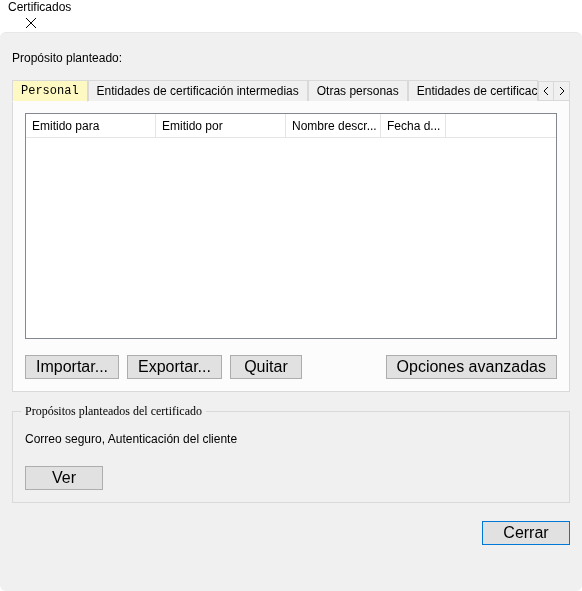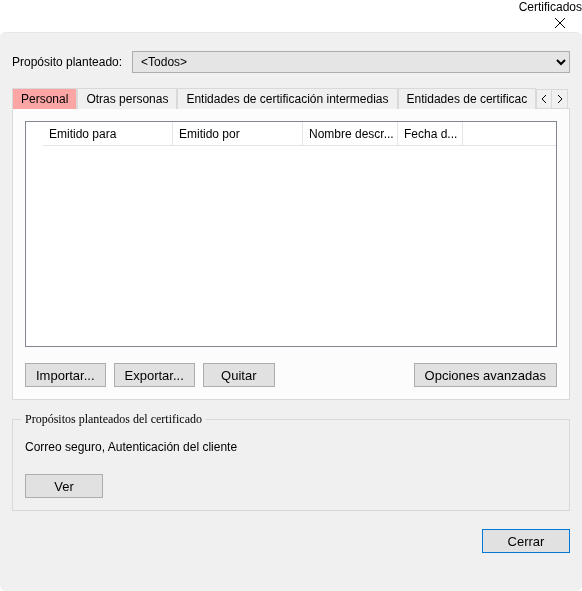--- a/index.html
+++ b/index.html
@@ -17,21 +17,21 @@
     width: 582px;
     height: 591px;
     background: #fff;
     box-sizing: border-box;
     position: relative;
   }
   
   .titlebar {
     height: 32px;
     display: flex;
-    align-items: flex-end;
+    align-items: flex-start;
     justify-content: space-between;
     padding-left: 8px;
     box-sizing: border-box;
     background: #fff;
     flex-direction: column;
   }
   .titlebar .title {
     font-size: 12px;
   }
   .close-btn {
@@ -96,25 +96,26 @@
     border-bottom: none;
     background: #f0f0f0;
     padding: 3px 8px 3px 8px;
     font-size: 12px;
     position: relative;
     margin-right: 0;
     white-space: nowrap;
     cursor: default;
   }
   .tab.active {
-    background: #fca5a5;
+    background: #fef9c3;
     border-color: #d9d9d9;
     border-bottom: 1px solid #fcfcfc;
     z-index: 3;
     margin-bottom: -1px;
+    font-family: Liberation Mono, monospace;
   }
   .tab.overflow {
     flex: 0 1 auto;
     overflow: hidden;
   }
   .tab-arrows {
     display: flex;
     margin-left: 0;
   }
   .tab-arrow {
@@ -139,21 +140,20 @@
     top: -1px;
     z-index: 1;
   }
   
   .listview {
     border: 1px solid #828790;
     background: #fff;
     height: 226px;
     box-sizing: border-box;
     overflow: hidden;
-    padding-left: 17px;
   }
   .lv-header {
     display: flex;
     height: 24px;
     background: #fff;
   }
   .lv-col {
     border-right: 1px solid #e5e5e5;
     border-bottom: 1px solid #e5e5e5;
     font-size: 12px;
@@ -170,21 +170,21 @@
   }
   
   .btn-row {
     display: flex;
     gap: 8px;
     margin-top: 16px;
   }
   .btn-row .spacer { flex: 1 1 auto; }
   button.win {
     font-family: inherit;
-    font-size: 13px;
+    font-size: 16px;
     height: 24px;
     min-width: 72px;
     padding: 0 10px;
     background: #e1e1e1;
     border: 1px solid #adadad;
     cursor: default;
   }
   button.win.default { border: 1px solid #0078d7; }
   
   .groupbox {
@@ -231,32 +231,27 @@
         <line x1="0" y1="0" x2="10" y2="10" stroke="#000" stroke-width="1"></line>
         <line x1="10" y1="0" x2="0" y2="10" stroke="#000" stroke-width="1"></line>
       </svg>
     </div>
   </div>
 
   <div class="client">
 
     <div class="purpose-row">
       <span class="purpose-label">Propósito planteado:</span>
-      <div class="select-wrap">
-        <select class="purpose">
-          <option>&lt;Todos&gt;</option>
-        </select>
-      </div>
     </div>
 
     <div class="tabs-wrap">
       <div class="tabstrip">
         <div class="tab active"><span>Personal</span></div>
+        <div class="tab"><span>Entidades de certificación intermedias</span></div>
         <div class="tab"><span>Otras personas</span></div>
-        <div class="tab"><span>Entidades de certificación intermedias</span></div>
         <div class="tab overflow"><span>Entidades de certificac</span></div>
         <div class="tab-arrows">
           <div class="tab-arrow">
             <svg width="6" height="8">
                 <polyline points="5,0 1,4 5,8" fill="none" stroke="#000" stroke-width="1"></polyline>
               </svg>
           </div>
           <div class="tab-arrow">
             <svg width="6" height="8">
                 <polyline points="1,0 5,4 1,8" fill="none" stroke="#000" stroke-width="1"></polyline>

